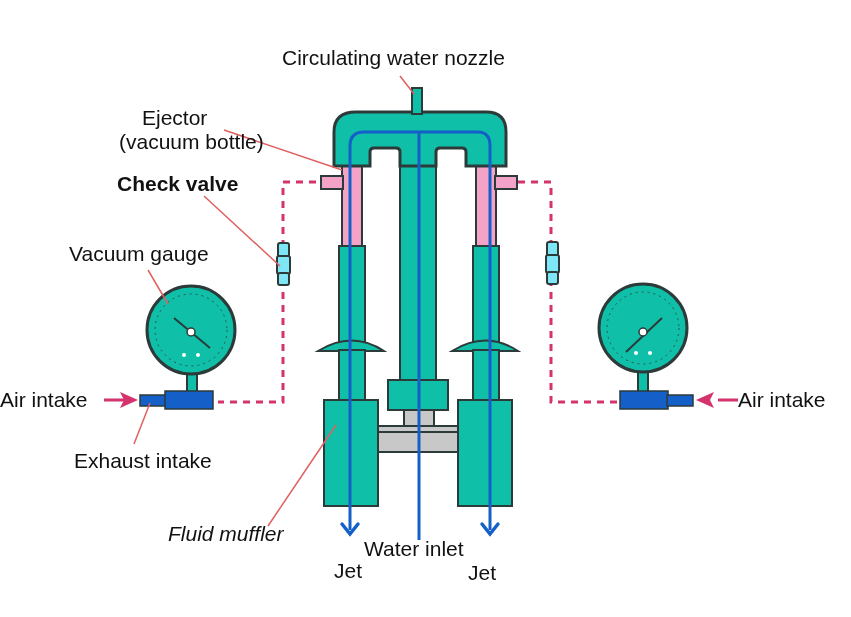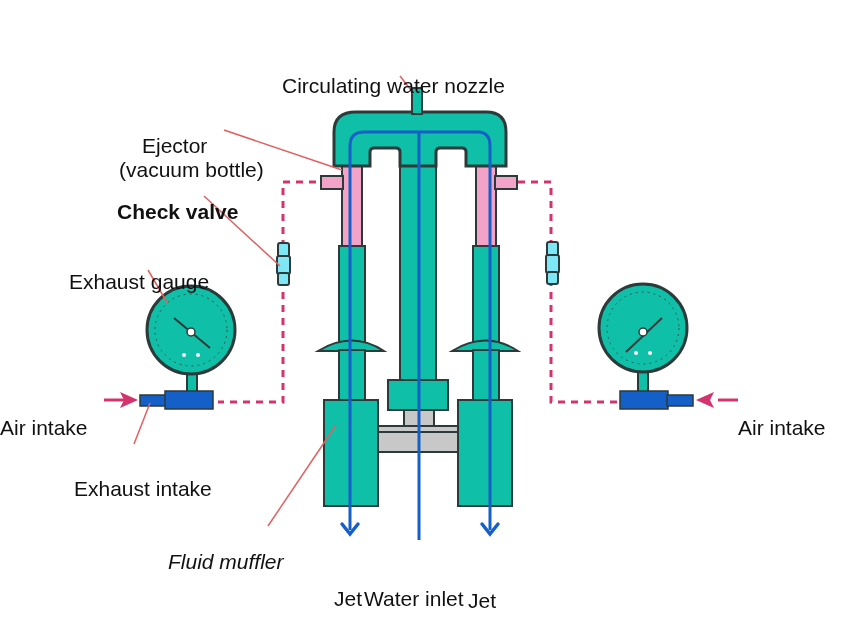--- a/index.html
+++ b/index.html
@@ -1,18 +1,18 @@
 <!DOCTYPE html>
 <html><head>
 <meta charset="utf-8">
 <style>
   html,body{margin:0;padding:0;background:#ffffff;}
   body{width:851px;height:617px;position:relative;overflow:hidden;font-family:"Liberation Sans","DejaVu Sans",sans-serif;}
   #diagram{position:absolute;left:0;top:0;width:851px;height:617px;}
-  .lbl{position:absolute;font-size:21px;color:#111;white-space:nowrap;line-height:1.05;margin-top:28px;}
+  .lbl{position:absolute;font-size:21px;color:#111;white-space:nowrap;line-height:1.05;}
 </style>
 </head>
 <body>
 
 <svg id="diagram" viewBox="0 0 851 617" xmlns="http://www.w3.org/2000/svg">
 
   <g fill="none" stroke="#d4336e" stroke-width="3" stroke-dasharray="7,6">
     <path d="M342 182 L283 182 L283 402 L218 402"></path>
   </g>
   <g fill="none" stroke="#d4336e" stroke-width="3" stroke-dasharray="7,6">
@@ -121,20 +121,20 @@
     <line x1="148" y1="270" x2="168" y2="304"></line>
     <line x1="134" y1="444" x2="150" y2="403"></line>
     <line x1="268" y1="526" x2="336" y2="425"></line>
   </g>
 </svg>
 
 <div class="lbl" style="left:282px;top:47px;">Circulating water nozzle</div>
 <div class="lbl" style="left:142px;top:107px;">Ejector</div>
 <div class="lbl" style="left:119px;top:131px;">(vacuum bottle)</div>
 <div class="lbl" style="left:117px;top:173px;font-weight:bold;">Check valve</div>
-<div class="lbl" style="left:69px;top:243px;">Exhaust gauge</div>
+<div class="lbl" style="left:69px;top:243px;">Vacuum gauge</div>
 <div class="lbl" style="left:0px;top:389px;">Air intake</div>
 <div class="lbl" style="left:738px;top:389px;">Air intake</div>
 <div class="lbl" style="left:74px;top:450px;">Exhaust intake</div>
 <div class="lbl" style="left:168px;top:523px;font-style:italic;">Fluid muffler</div>
-<div class="lbl" style="left:364px;top:560px;">Water inlet</div>
+<div class="lbl" style="left:364px;top:538px;">Water inlet</div>
 <div class="lbl" style="left:334px;top:560px;">Jet</div>
 <div class="lbl" style="left:468px;top:562px;">Jet</div>
 
 </body></html>

